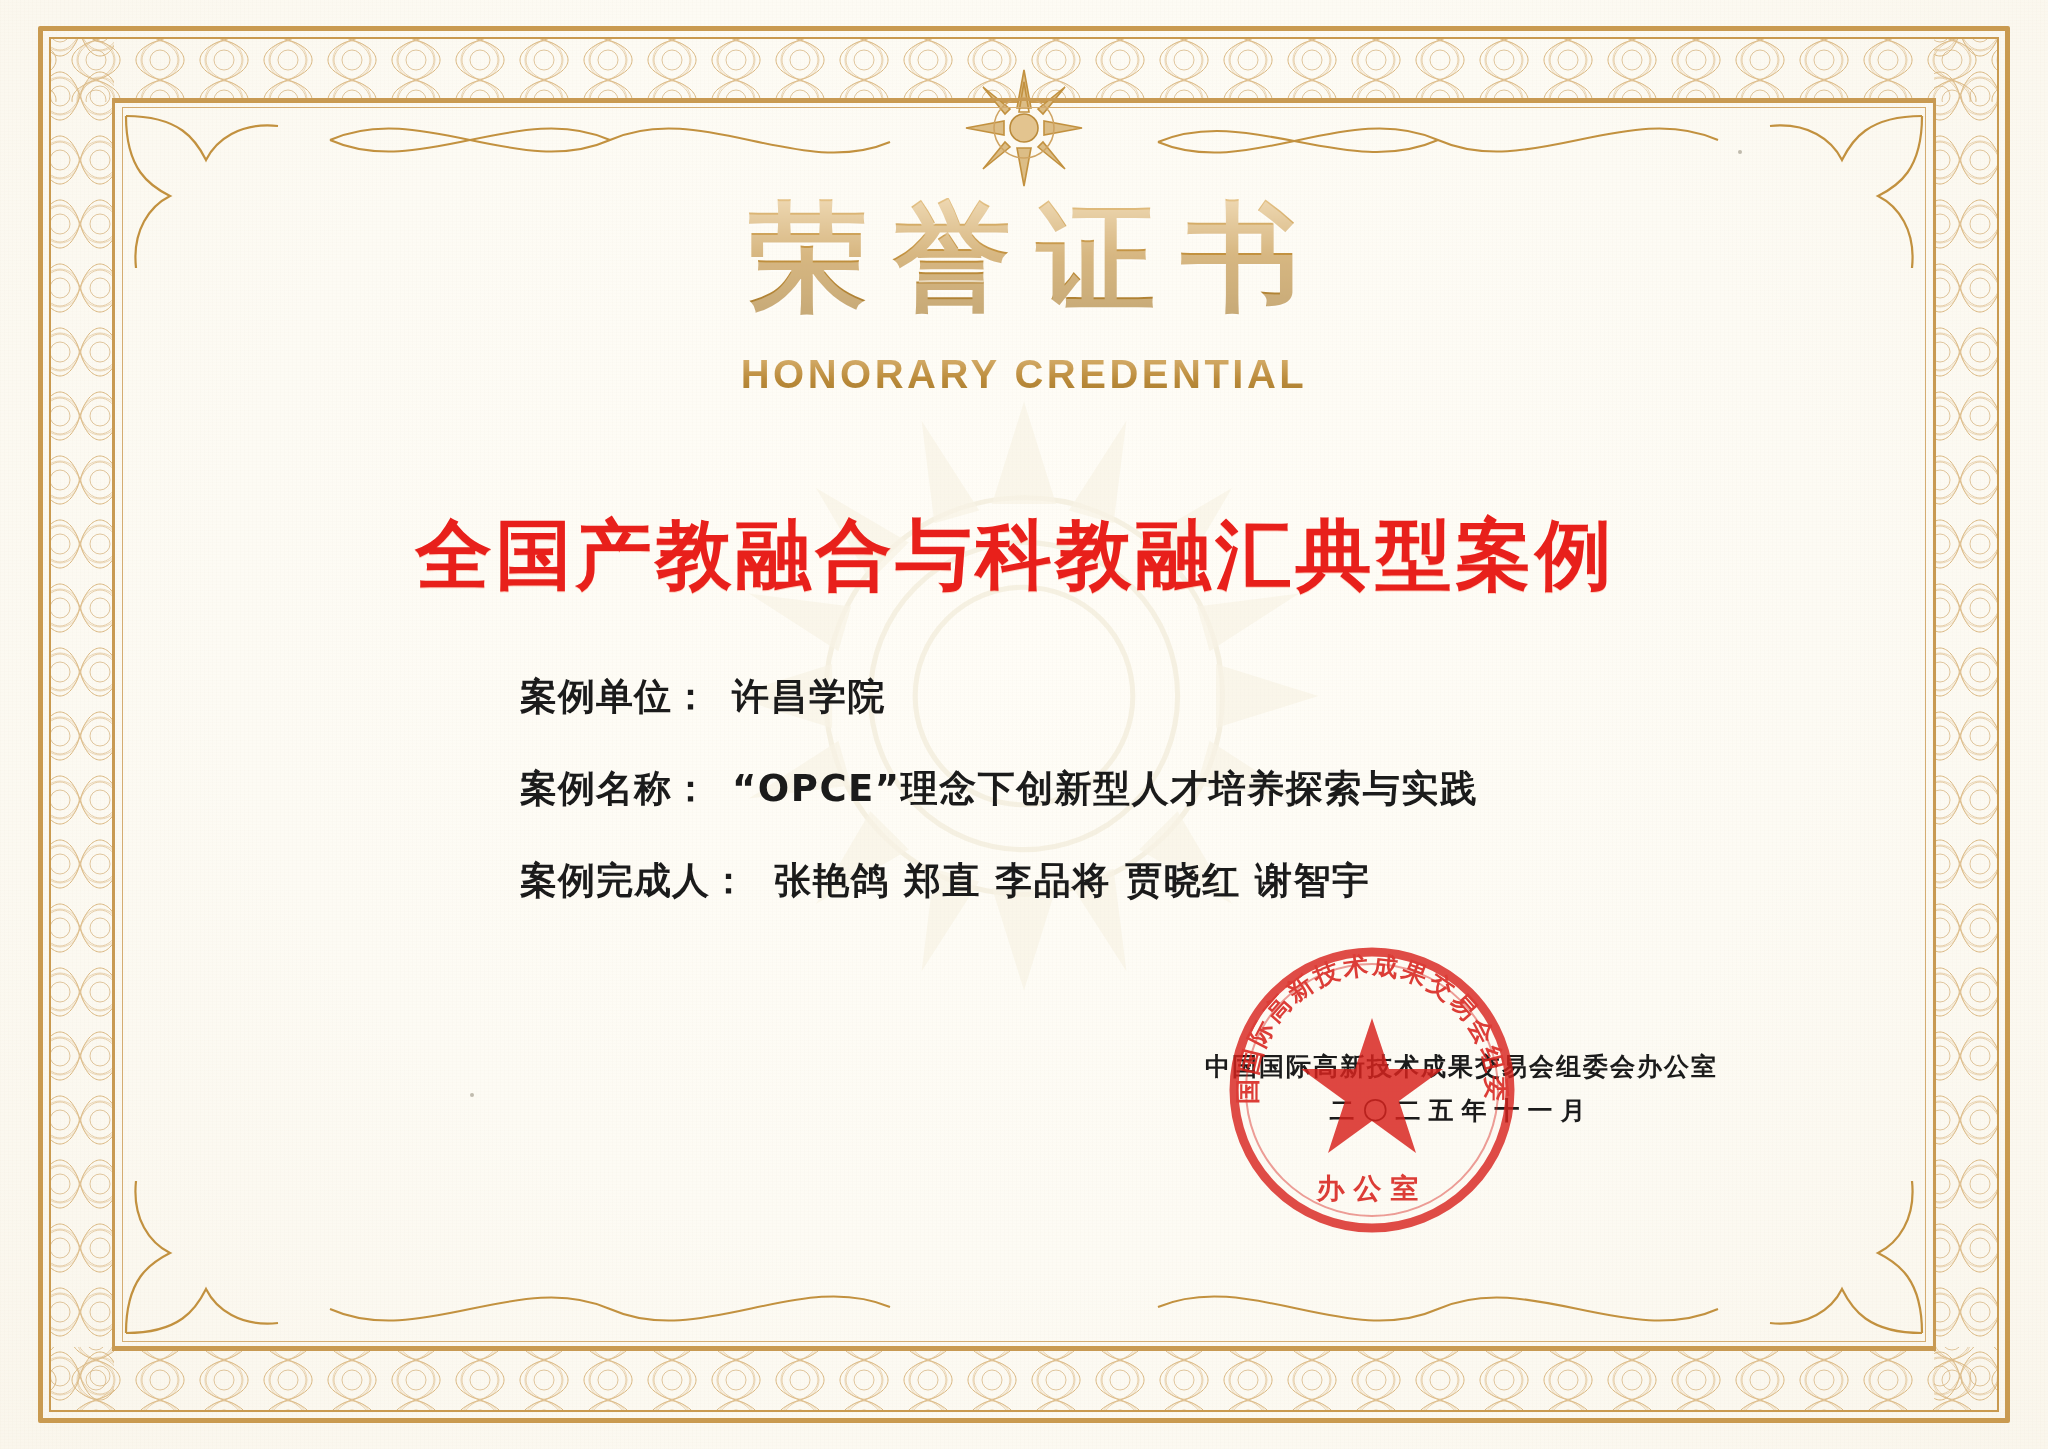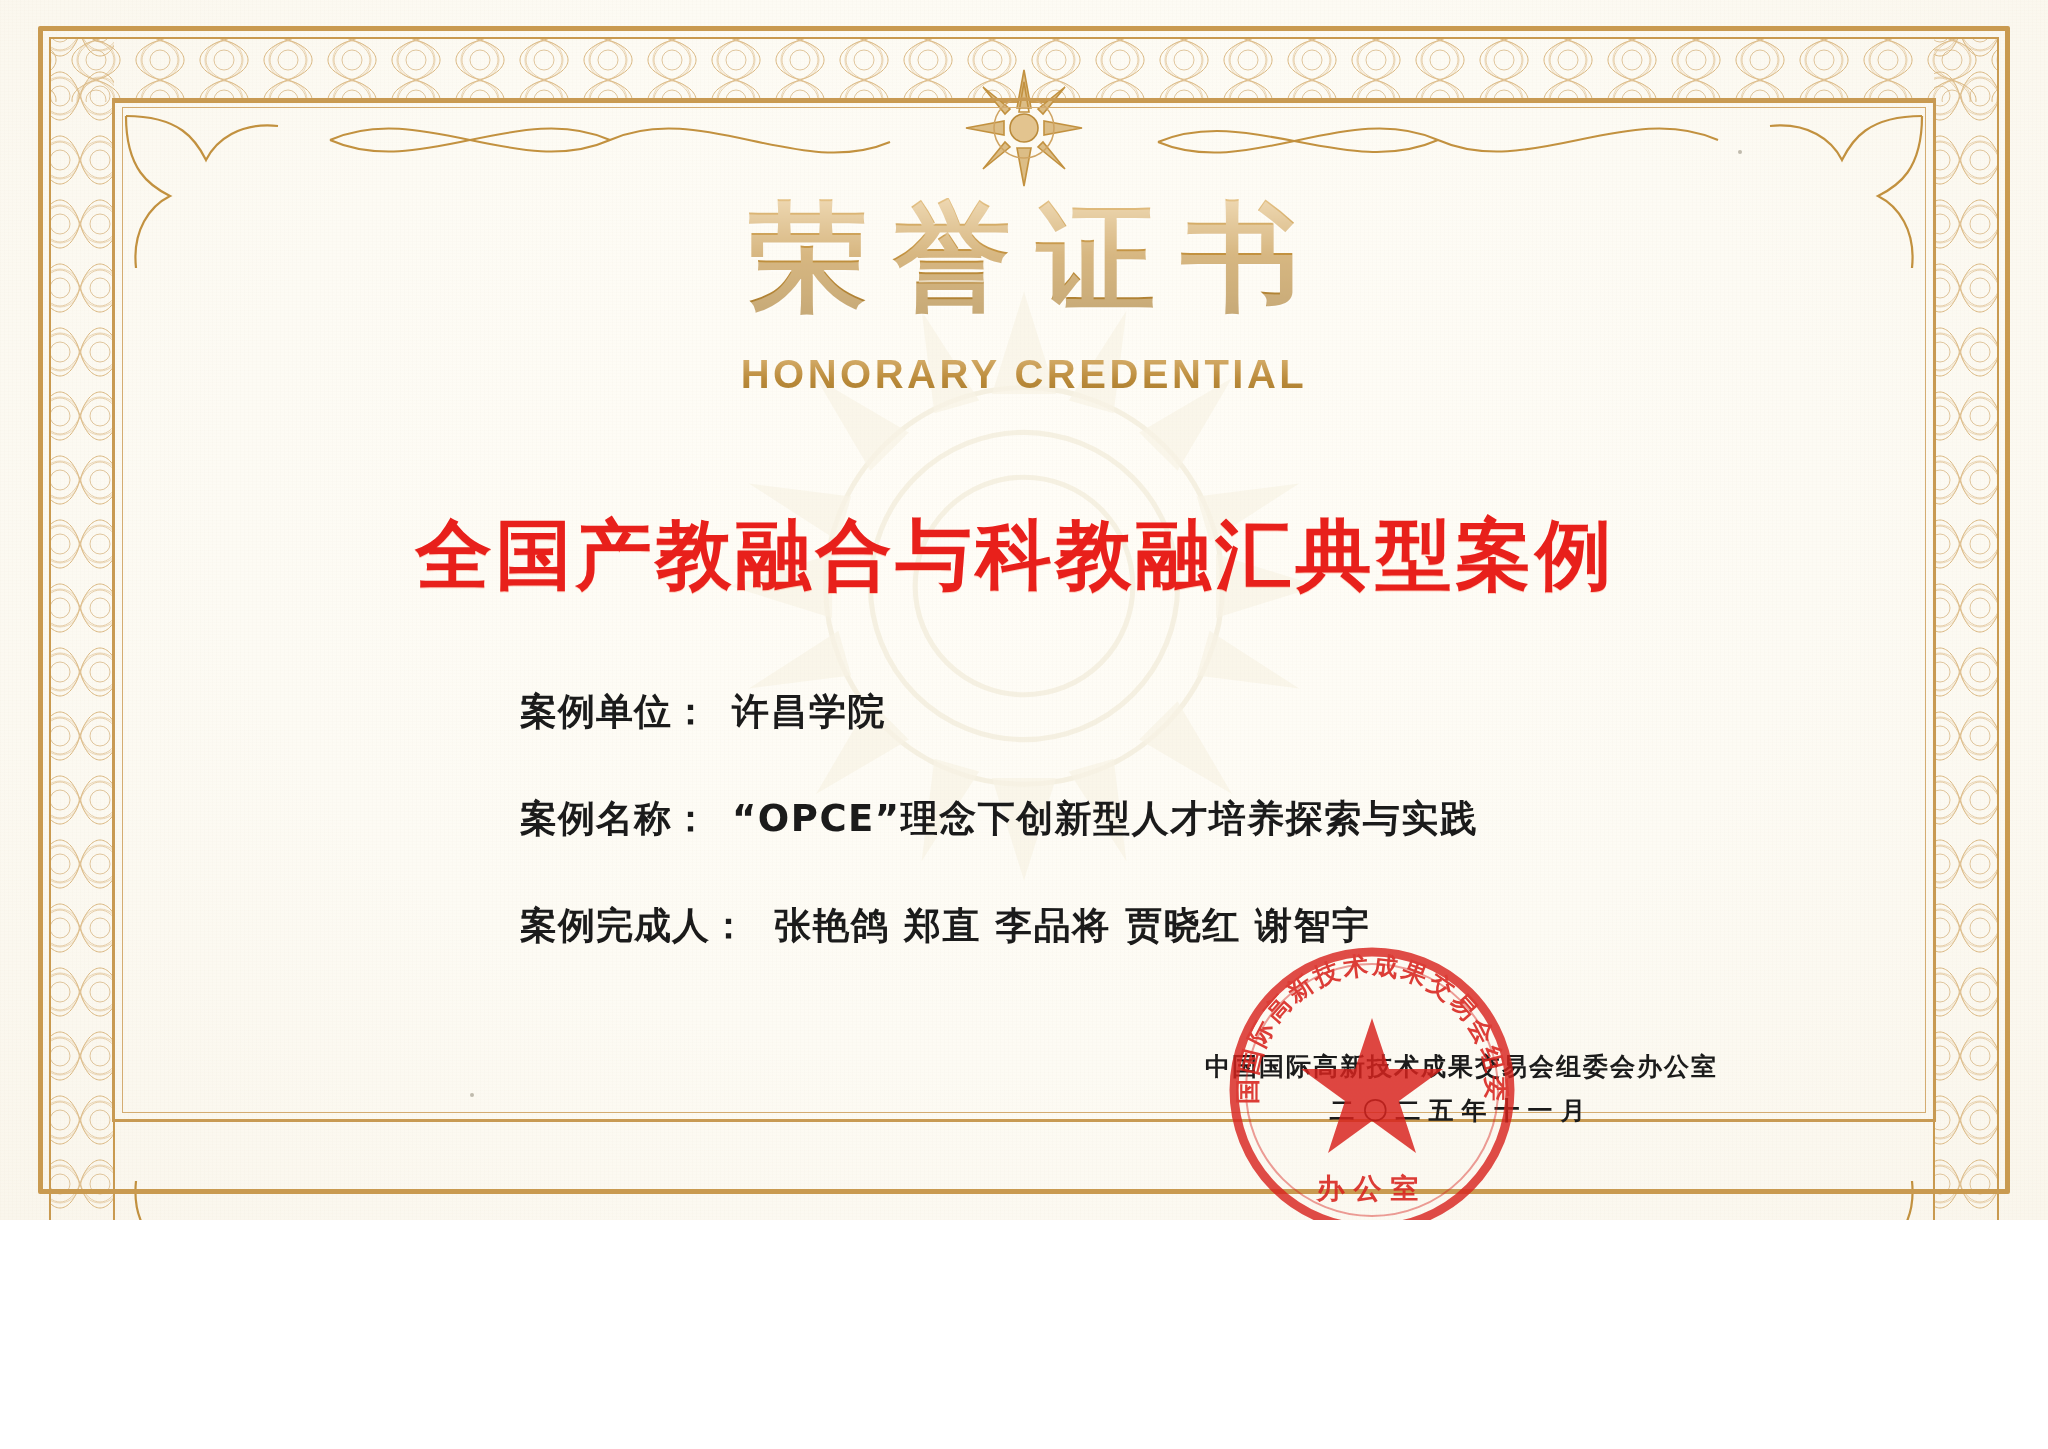--- a/index.html
+++ b/index.html
@@ -11,21 +11,21 @@
     width: 2048px;
     height: 1449px;
     overflow: hidden;
     font-family: "Liberation Sans", sans-serif;
   }
 
   
   .certificate {
     position: relative;
     width: 2048px;
-    height: 1220px;
+    height: 1449px;
     background:
       radial-gradient(ellipse at 50% 42%, #fffdf7 0%, #fdfbf4 55%, #faf6ec 100%);
     box-sizing: border-box;
     overflow: hidden;
   }
 
   
   .paper-texture {
     position: absolute;
     inset: 0;
@@ -138,21 +138,20 @@
     white-space: nowrap;
   }
   .field-label {
     font-weight: 700;
     letter-spacing: 1px;
   }
   .field-value {
     font-weight: 700;
     letter-spacing: 1.5px;
     margin-left: 22px;
-    margin-top: 15px;
   }
   .field-row.name-row .field-value { margin-left: 26px; }
 
   
   .signature {
     position: absolute;
     right: 330px;
     top: 1045px;
     text-align: center;
     font-family: "DejaVu Sans", "Liberation Sans", sans-serif;

